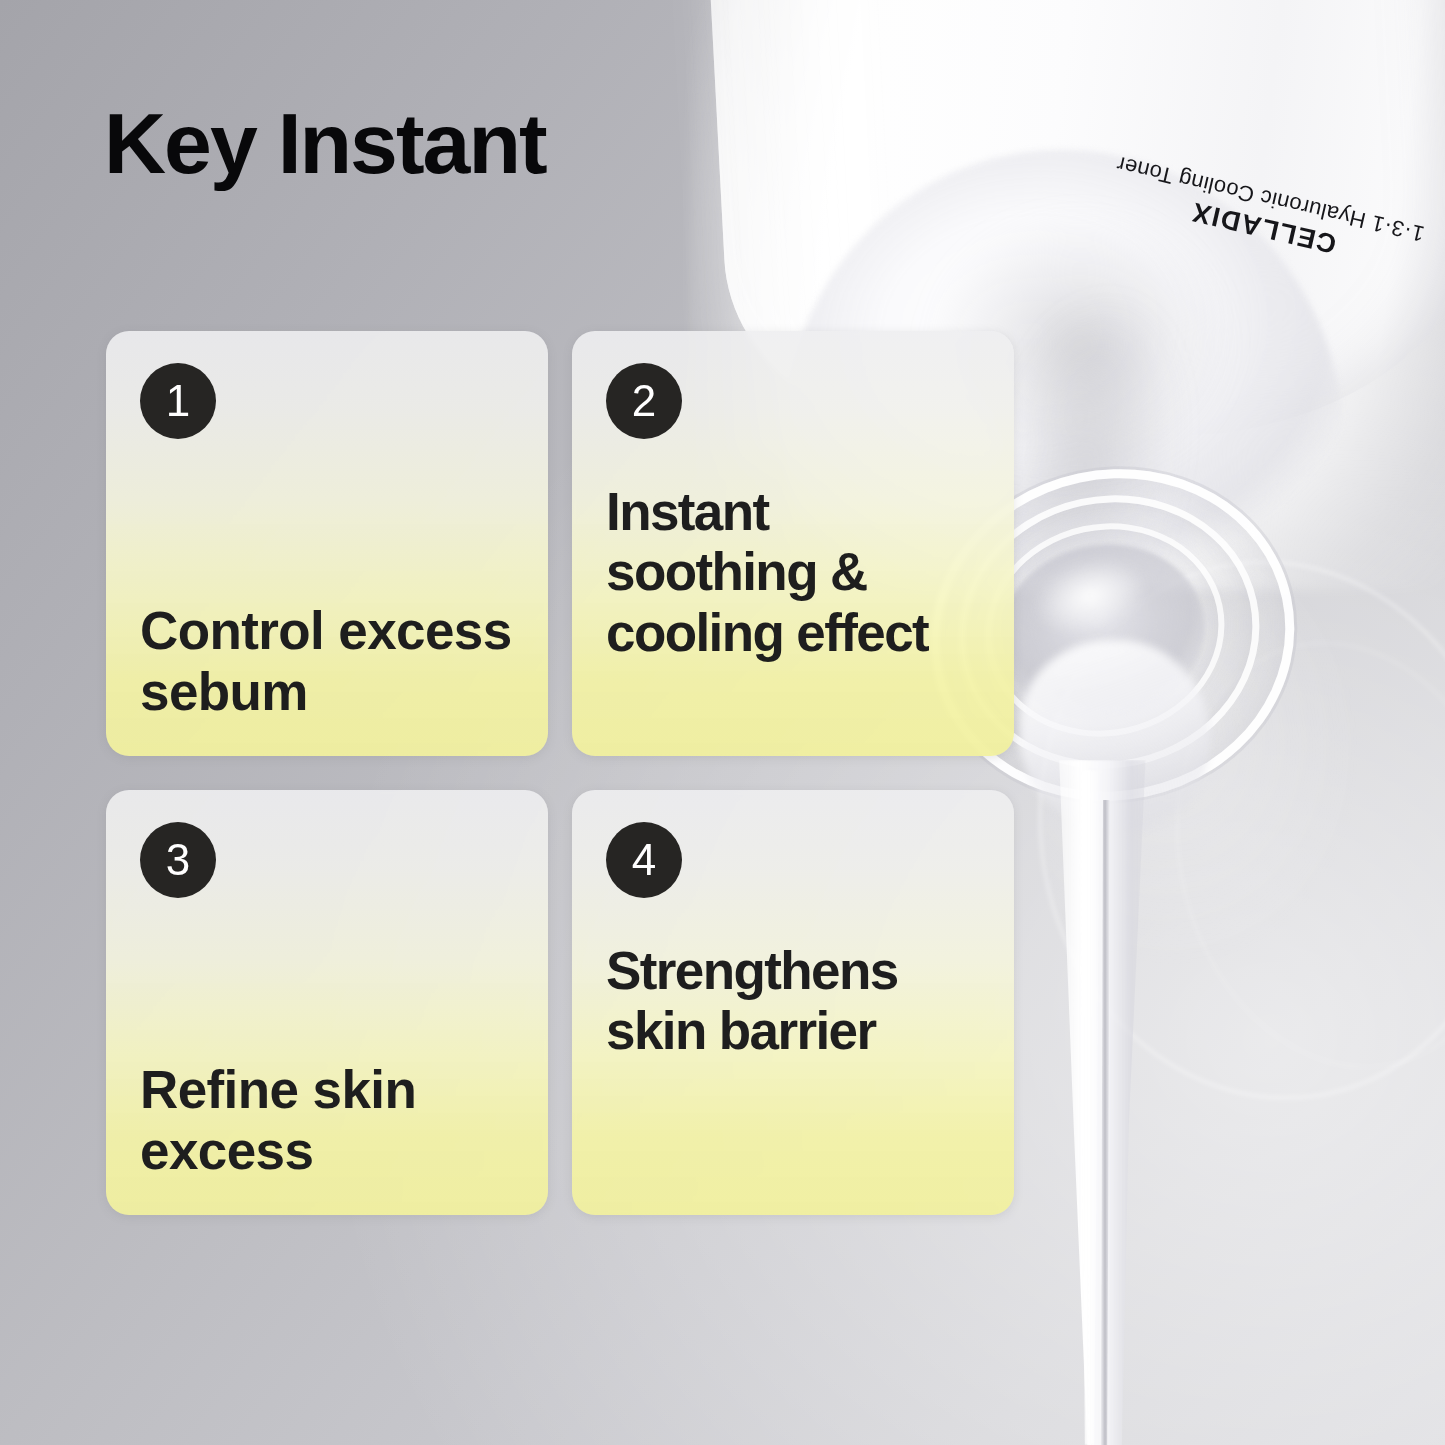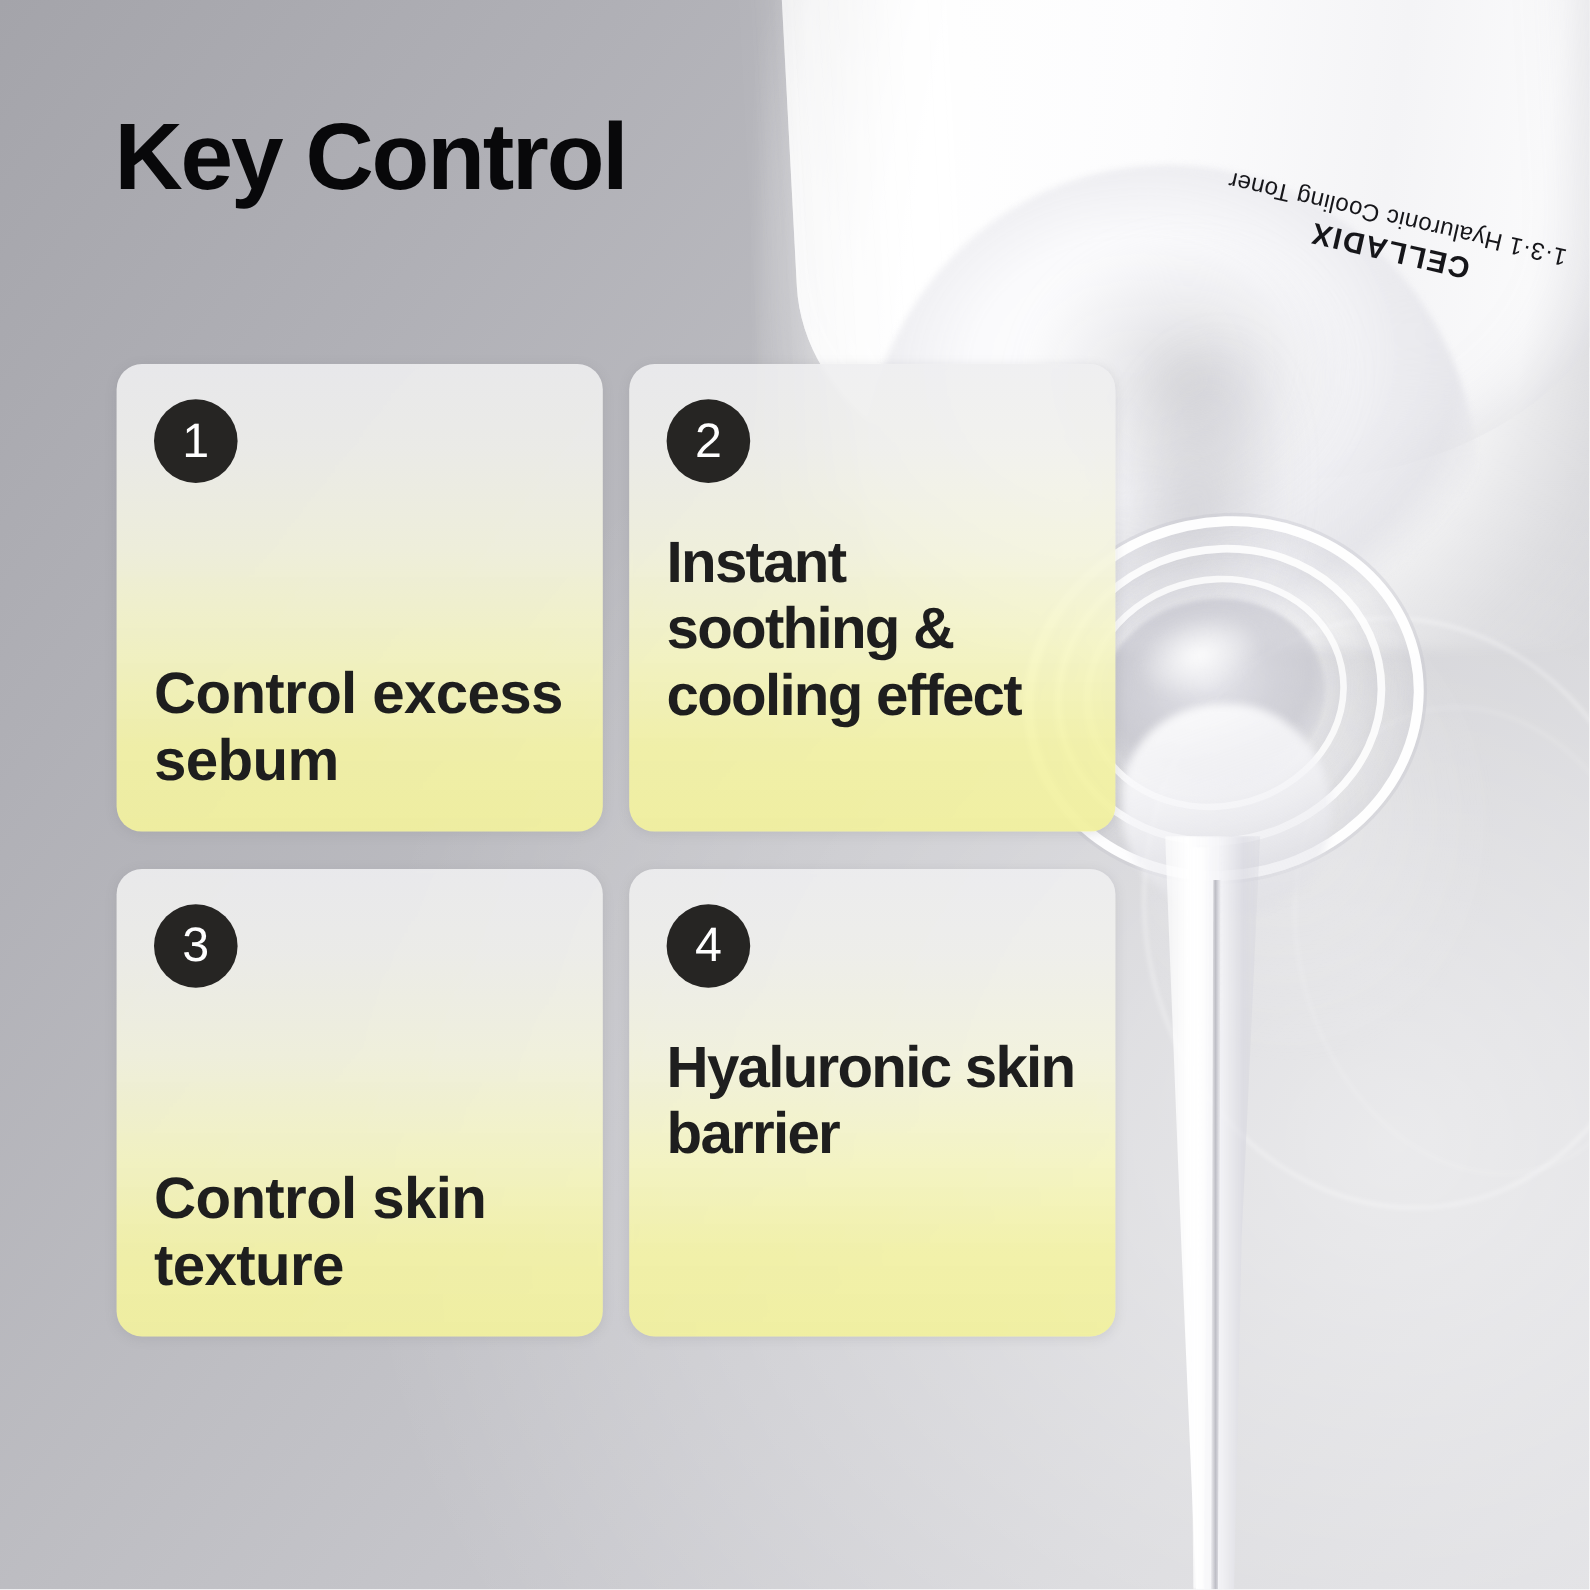--- a/index.html
+++ b/index.html
@@ -355,38 +355,38 @@
     <div class="stream"></div>
     <div class="stream-core"></div>
     <div class="stream-edge"></div>
   </div>
 
   <div class="label-wrap">
     <div class="label-brand">CELLADIX</div>
     <div class="label-name">1·3·1 Hyaluronic Cooling Toner</div>
   </div>
 
-  <h1 class="page-title">Key Control</h1>
+  <h1 class="page-title">Key Instant</h1>
 
   <div class="cards">
 
     <div class="card">
       <div class="badge">1</div>
       <div class="card-text">Control excess sebum</div>
     </div>
 
     <div class="card">
       <div class="badge">2</div>
       <div class="card-text tight">Instant soothing &amp; cooling effect</div>
     </div>
 
     <div class="card">
       <div class="badge">3</div>
-      <div class="card-text">Control skin texture</div>
+      <div class="card-text">Refine skin excess</div>
     </div>
 
     <div class="card">
       <div class="badge">4</div>
-      <div class="card-text tight">Hyaluronic skin barrier</div>
+      <div class="card-text tight">Strengthens skin barrier</div>
     </div>
 
   </div>
 </div>
 
 </body></html>

